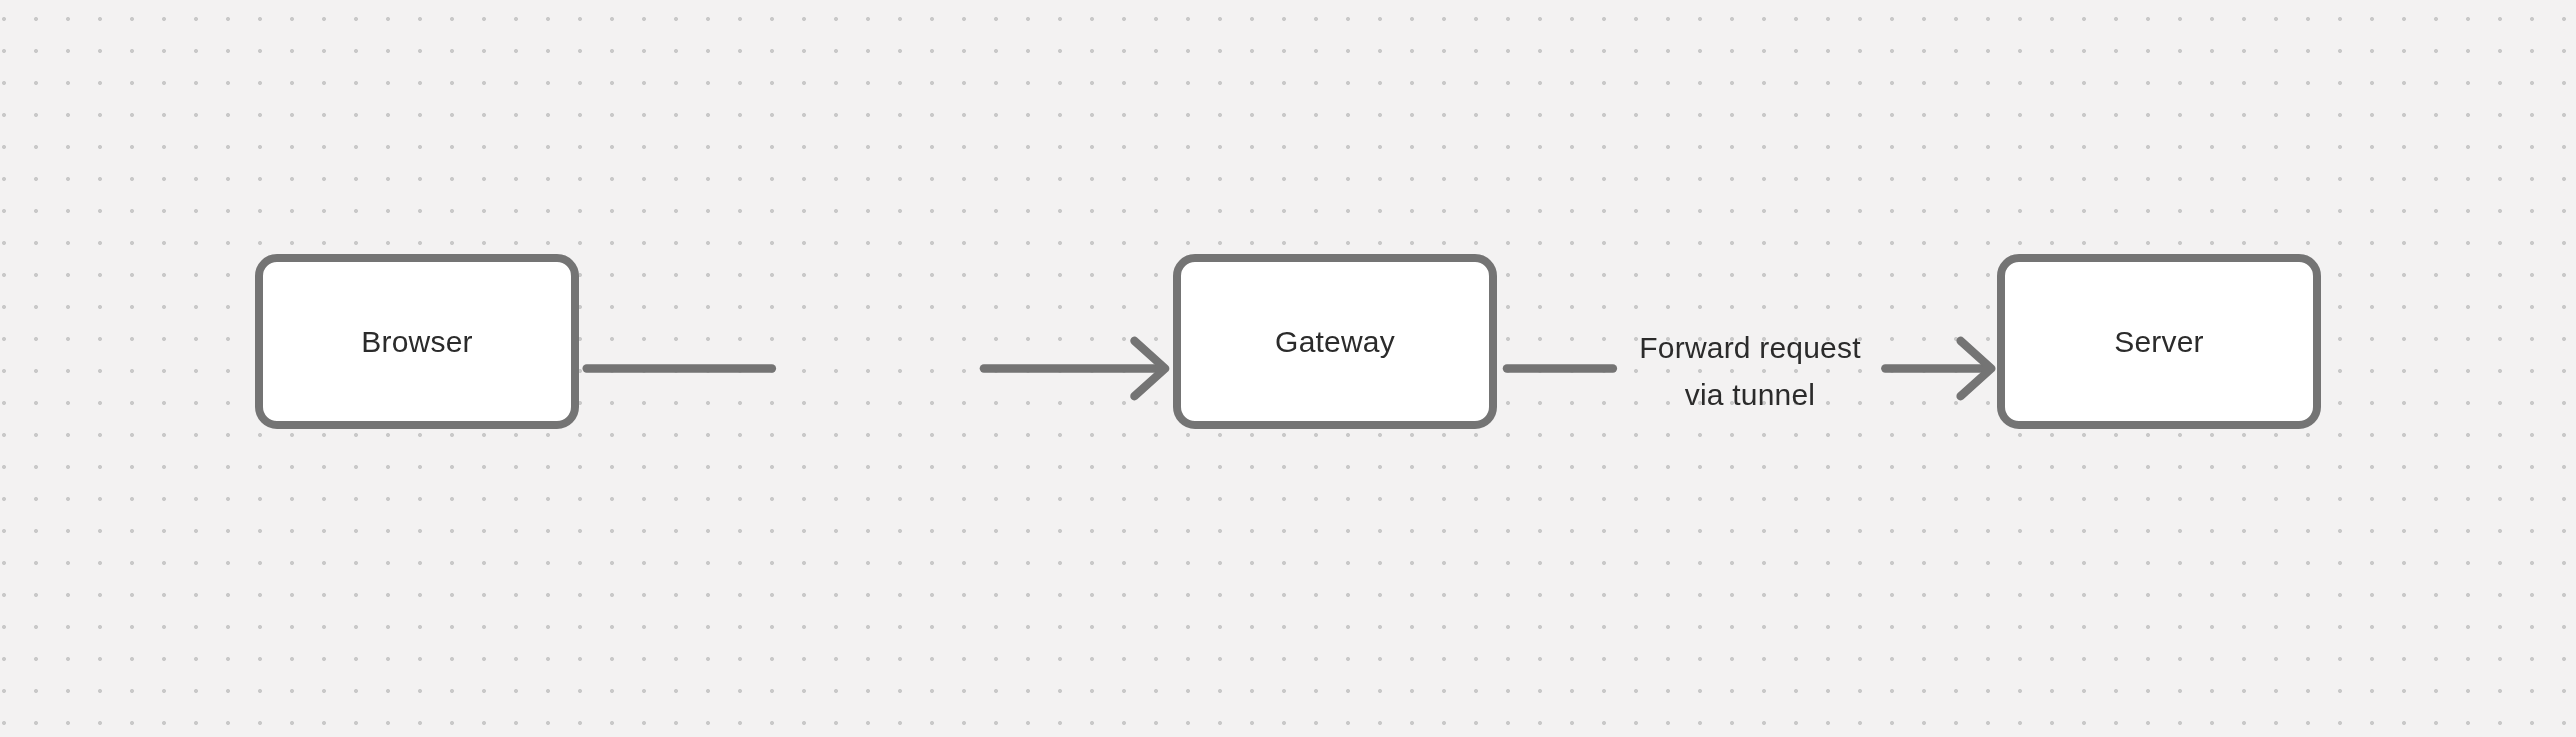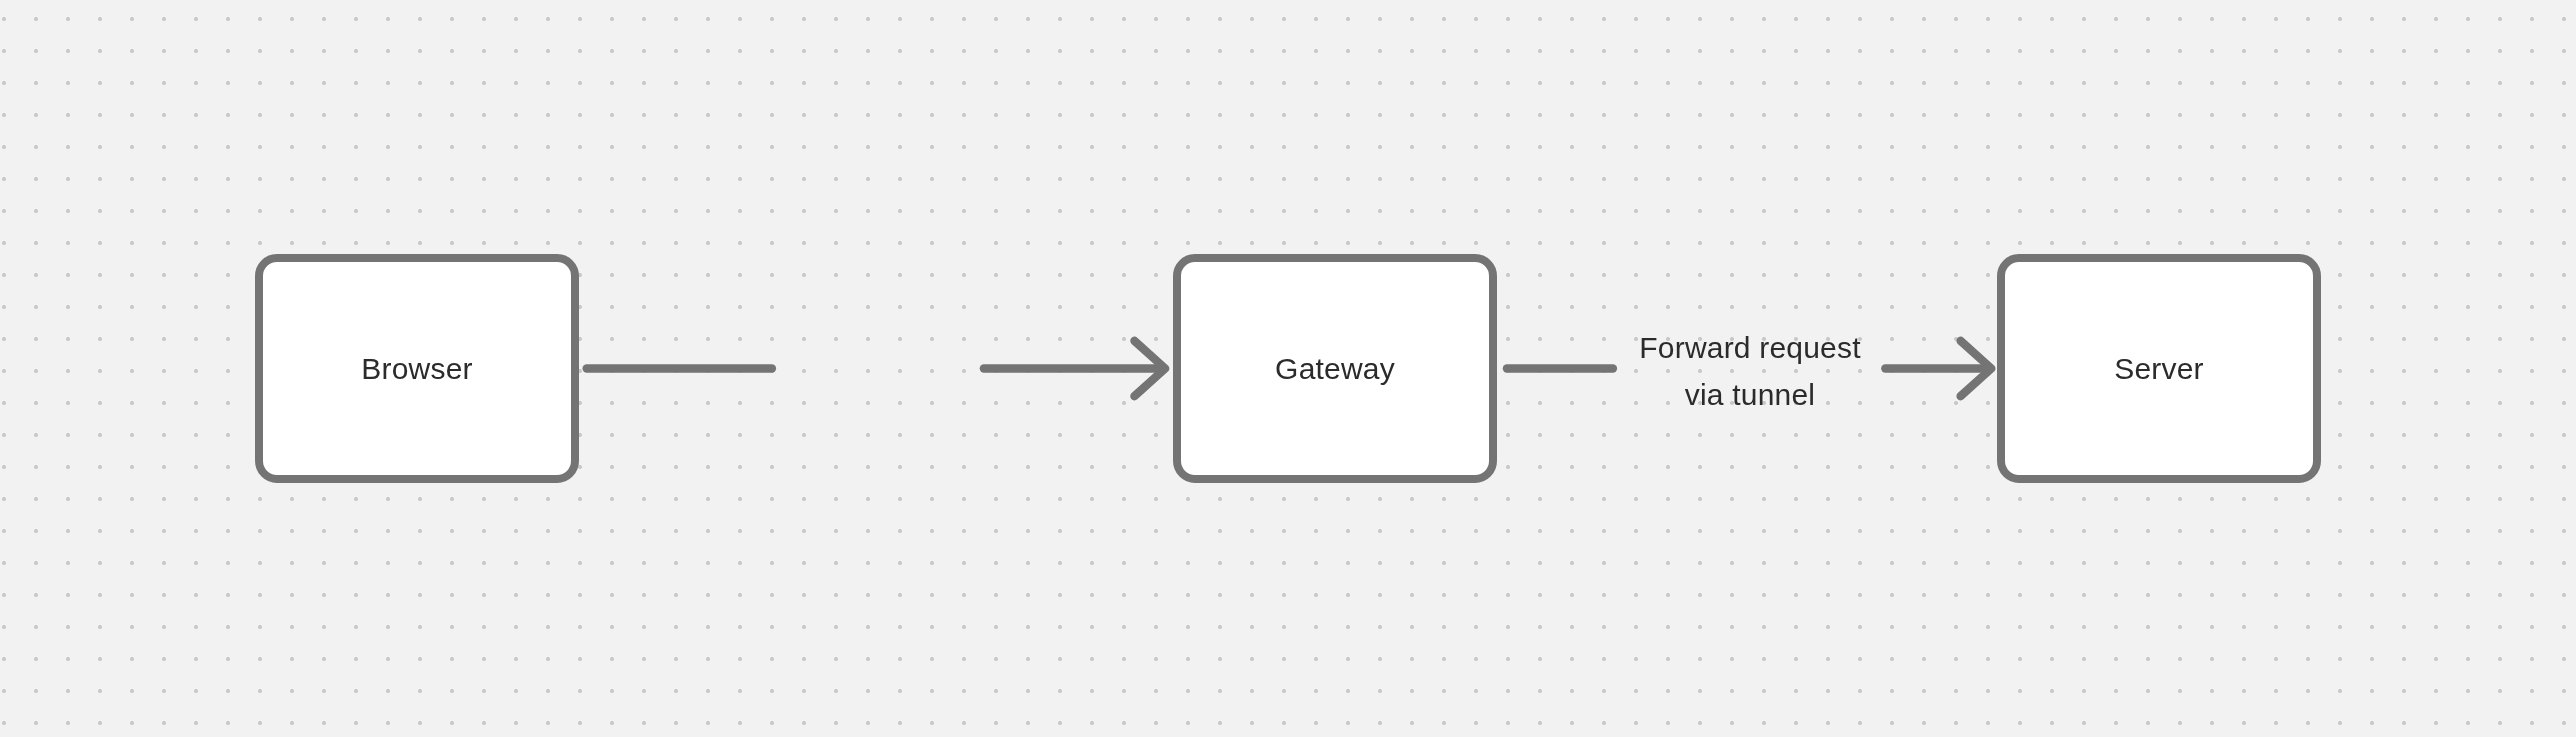--- a/index.html
+++ b/index.html
@@ -32,21 +32,21 @@
   .connector-svg path {
     stroke: #747474;
     stroke-width: 8.5;
     stroke-linecap: round;
     stroke-linejoin: round;
     fill: none;
   }
   .node {
     position: absolute;
     width: 324px;
-    height: 229px;
+    height: 175px;
     box-sizing: border-box;
     background: #ffffff;
     border: 8px solid #747474;
     border-radius: 22px;
     display: flex;
     align-items: center;
     justify-content: center;
   }
   .node-label {
     font-size: 30px;

